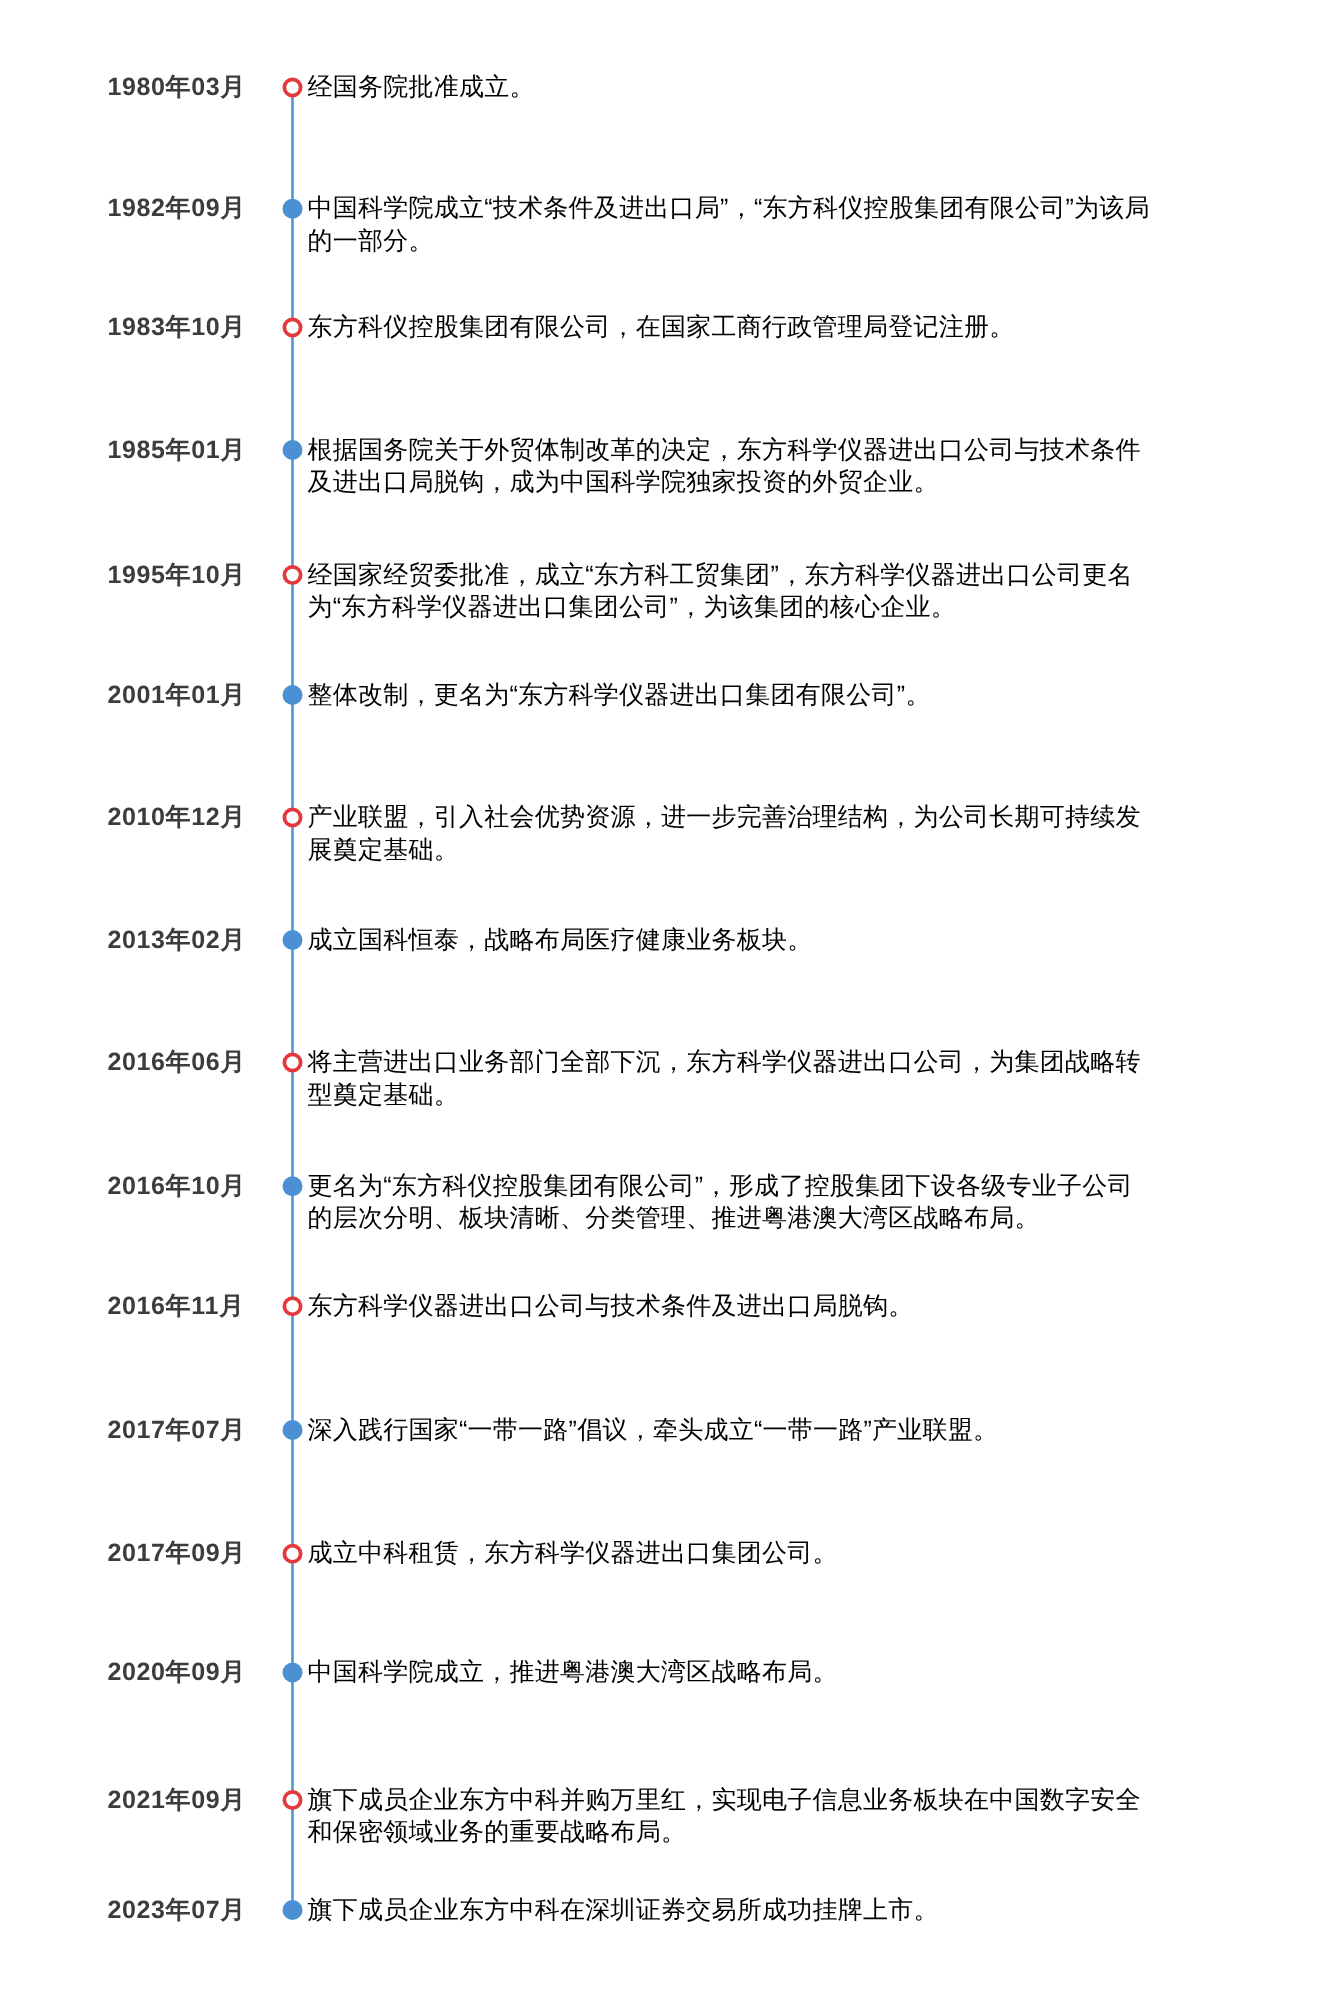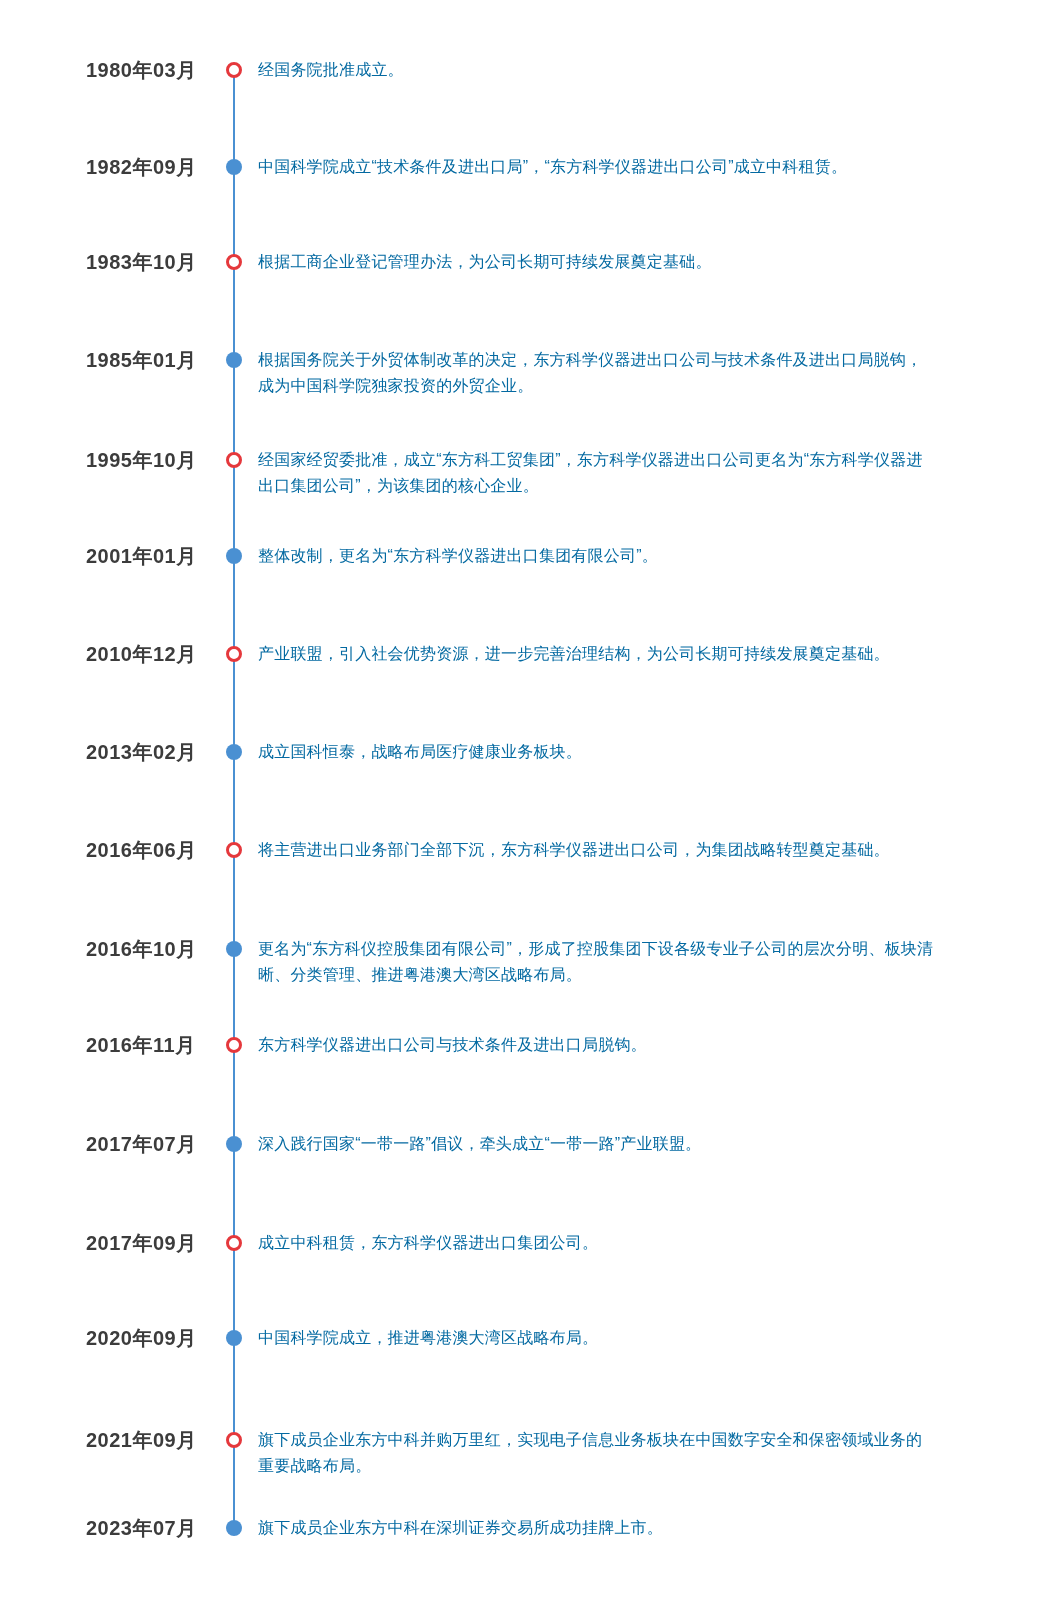--- a/index.html
+++ b/index.html
@@ -53,52 +53,52 @@
   }
   .marker.filled {
     background: var(--accent-blue, #4a90d2);
   }
   .marker.hollow {
     border: 3px solid var(--accent-red, #e5383c);
     background: #ffffff;
   }
   .desc {
     position: absolute;
-    left: 232px;
+    left: 220px;
     top: 1px;
     width: 680px;
-    font-size: 16px;
+    font-size: 20px;
     line-height: 26px;
-    color: #0369a1;
+    color: #000000;
     letter-spacing: 0.2px;
   }
 </style>
 </head>
 <body>
 
 <div class="page">
 
   <div class="timeline-line"></div>
 
   <div class="row" style="top:56px">
     <div class="date">1980年03月</div>
     <div class="marker hollow"></div>
     <div class="desc">经国务院批准成立。</div>
   </div>
 
   <div class="row" style="top:153px">
     <div class="date">1982年09月</div>
     <div class="marker filled"></div>
-    <div class="desc">中国科学院成立“技术条件及进出口局”，“东方科学仪器进出口公司”成立中科租赁。</div>
+    <div class="desc">中国科学院成立“技术条件及进出口局”，“东方科仪控股集团有限公司”为该局的一部分。</div>
   </div>
 
   <div class="row" style="top:248px">
     <div class="date">1983年10月</div>
     <div class="marker hollow"></div>
-    <div class="desc">根据工商企业登记管理办法，为公司长期可持续发展奠定基础。</div>
+    <div class="desc">东方科仪控股集团有限公司，在国家工商行政管理局登记注册。</div>
   </div>
 
   <div class="row" style="top:346px">
     <div class="date">1985年01月</div>
     <div class="marker filled"></div>
     <div class="desc">根据国务院关于外贸体制改革的决定，东方科学仪器进出口公司与技术条件及进出口局脱钩，成为中国科学院独家投资的外贸企业。</div>
   </div>
 
   <div class="row" style="top:446px">
     <div class="date">1995年10月</div>

